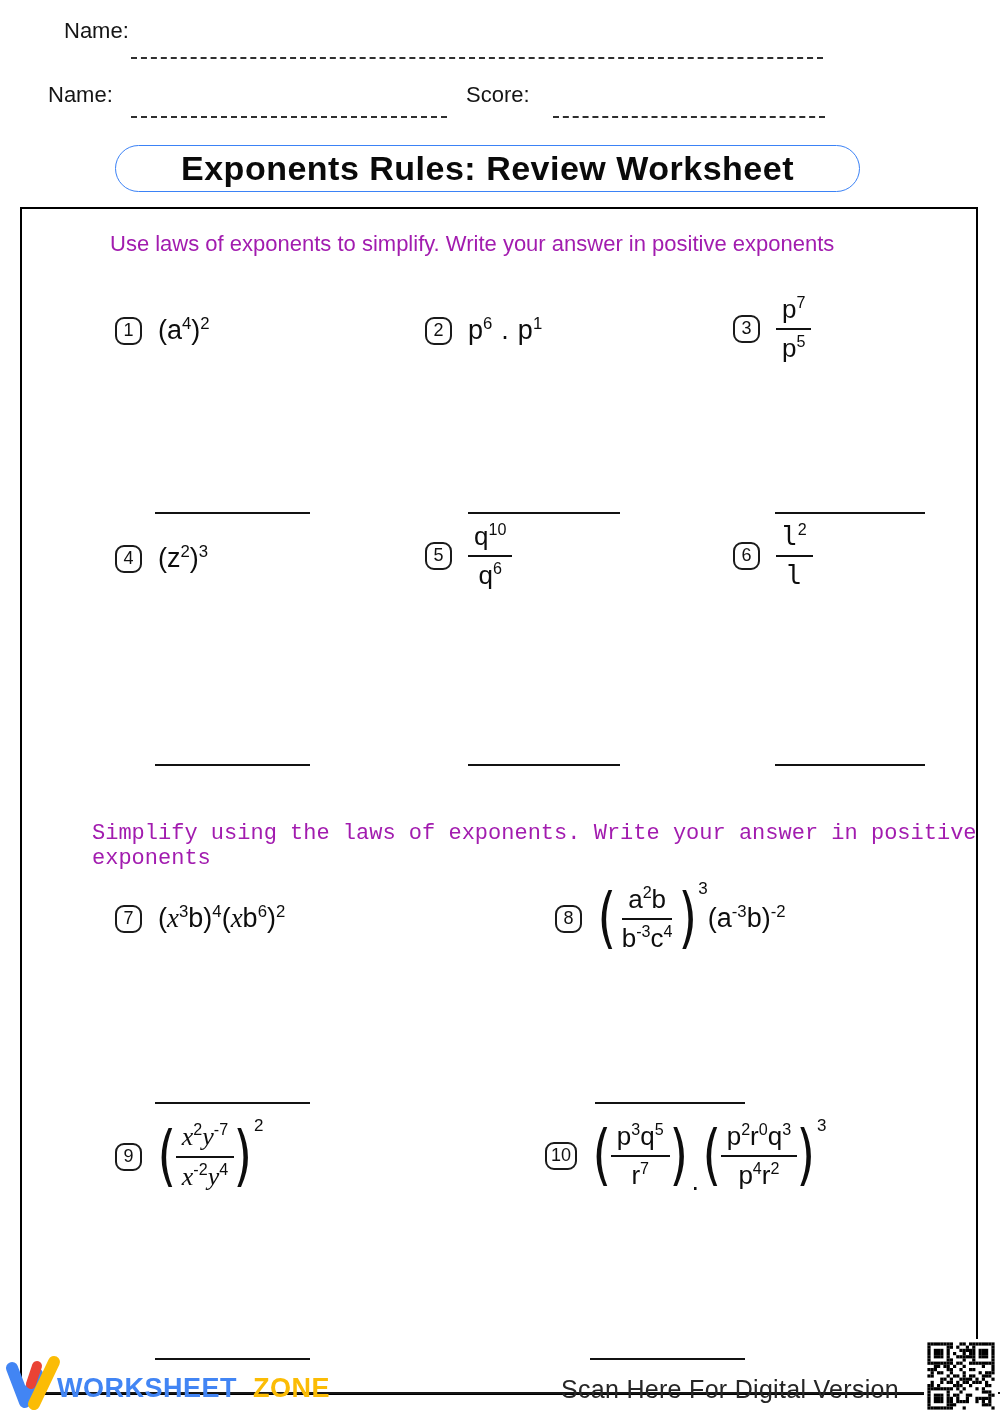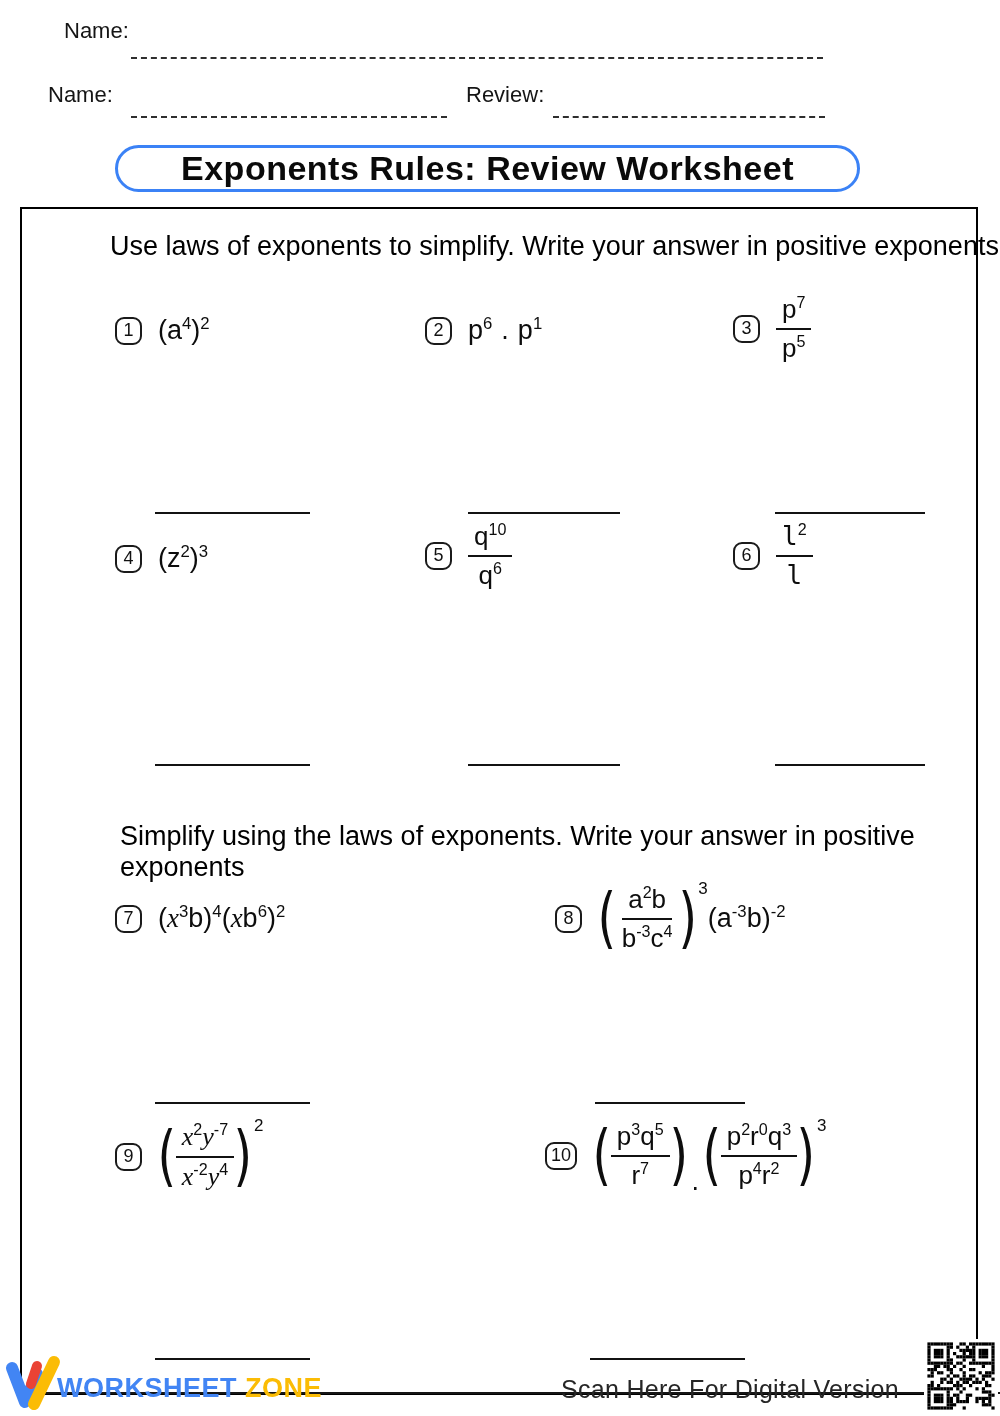--- a/index.html
+++ b/index.html
@@ -5,26 +5,26 @@
   * { margin:0; padding:0; box-sizing:border-box; }
   html,body { background:#fff; }
   .page {
     position:relative; width:1000px; height:1416px; background:#ffffff;
     font-family:"Liberation Sans", sans-serif; color:#111; overflow:hidden;
   }
   .label { position:absolute; font-size:22px; color:#151515; }
   .fill-line { position:absolute; height:0; border-bottom:2px dashed #2e2e2e; }
   .title-pill {
     position:absolute; left:115px; top:145px; width:745px; height:47px;
-    border:3px solid #3b82f6; border-radius:26px;
+    border:1px solid #3b82f6; border-radius:26px;
     display:flex; align-items:center; justify-content:center;
     font-size:34px; font-weight:700; letter-spacing:0.5px; color:#0a0a0a;
   }
   .main-box { position:absolute; left:20px; top:207px; width:958px; height:1188px; border:2px solid #000; background:#fff; }
-  .instruction { position:absolute; font-size:27px; color:#000000; }
+  .instruction { position:absolute; font-size:22px; color:#a21caf; }
   .problem { position:absolute; display:flex; align-items:center; }
   .qnum {
     display:inline-flex; align-items:center; justify-content:center;
     min-width:27px; height:28px; padding:0 4px; margin-right:16px;
     border:2px solid #1a1a1a; border-radius:9px; font-size:18px; color:#111; flex:0 0 auto;
   }
   .expr { display:inline-flex; align-items:center; font-size:27px; color:#0d0d0d; white-space:nowrap; }
   .expr sup { font-size:0.62em; vertical-align:super; line-height:1; }
   .seg { display:inline-block; }
   .iv { font-family:"Liberation Serif", serif; font-style:italic; }
@@ -34,37 +34,37 @@
   .frac .den { display:block; padding:2px 6px 0; line-height:1.25; }
   .bp { font-family:"DejaVu Sans", sans-serif; font-size:66px; font-weight:400; line-height:0.85;
         display:inline-block; transform:scaleX(0.72); margin:0 -4px; }
   .oexp { align-self:flex-start; font-size:17px; position:relative; top:-4px; margin-left:2px; }
   .mdot { margin:0 9px; }
   .lowdot { align-self:flex-end; position:relative; top:6px; margin:0 4px; font-size:27px; }
   .ans-line { position:absolute; height:0; border-top:2.5px solid #131313; }
   .footer-line { position:absolute; left:44px; top:1392px; width:956px; height:0; border-top:2px solid #161616; }
   .brand { position:absolute; left:57px; top:1373px; font-size:27px; font-weight:700; letter-spacing:0.5px; white-space:nowrap; }
   .brand .b1 { color:#4285F4; }
-  .brand .b2 { color:#FBBC05; margin-left:8px; }
+  .brand .b2 { color:#FBBC05; margin-left:16px; }
   .scan-text { position:absolute; left:553px; top:1375px; font-size:25px; color:#262626; letter-spacing:0.3px;margin-left:8px; }
   .logo-w { position:absolute; left:3px; top:1350px; }
   .qr-wrap { position:absolute; left:924px; top:1339px; width:74px; height:74px; background:#fff; }
 </style>
 </head>
 <body>
 
 <div class="page">
 
   <div class="label" style="left:48px; top:18px;margin-left:16px;">Name:</div>
   <div class="fill-line" style="left:131px; top:57px; width:692px;"></div>
 
   <div class="label" style="left:48px; top:82px;">Name:</div>
   <div class="fill-line" style="left:131px; top:116px; width:316px;"></div>
 
-  <div class="label" style="left:466px; top:82px;">Review:</div>
+  <div class="label" style="left:466px; top:82px;">Score:</div>
   <div class="fill-line" style="left:553px; top:116px; width:272px;"></div>
 
   <div class="title-pill">Exponents Rules: Review Worksheet</div>
 
   <div class="main-box"></div>
 
   <div class="instruction" style="left:110px; top:231px;">Use laws of exponents to simplify. Write your answer in positive exponents</div>
 
   <div class="problem" style="left:115px; top:315px;">
     <span class="qnum">1</span>
@@ -118,21 +118,21 @@
         <span class="num"><span class="ell">l</span><sup>2</sup></span>
         <span class="den"><span class="ell">l</span></span>
       </span>
     </span>
   </div>
 
   <div class="ans-line" style="left:155px; top:764px; width:155px;"></div>
   <div class="ans-line" style="left:468px; top:764px; width:152px;"></div>
   <div class="ans-line" style="left:775px; top:764px; width:150px;"></div>
 
-  <div class="instruction" style="left:120px; top:821px;">Simplify using the laws of exponents. Write your answer in positive exponents</div>
+  <div class="instruction" style="left:92px; top:821px;font-family:Liberation Mono, monospace;">Simplify using the laws of exponents. Write your answer in positive exponents</div>
 
   <div class="problem" style="left:115px; top:903px;">
     <span class="qnum">7</span>
     <span class="expr">
         <span class="seg"><span>(</span><span class="iv">x</span><sup>3</sup><span>b)</span><sup>4</sup><span>(</span><span class="iv">x</span><span>b</span><sup>6</sup><span>)</span><sup>2</sup></span>
       </span>
   </div>
 
   <div class="problem" style="left:555px; top:883px;">
     <span class="qnum">8</span>

